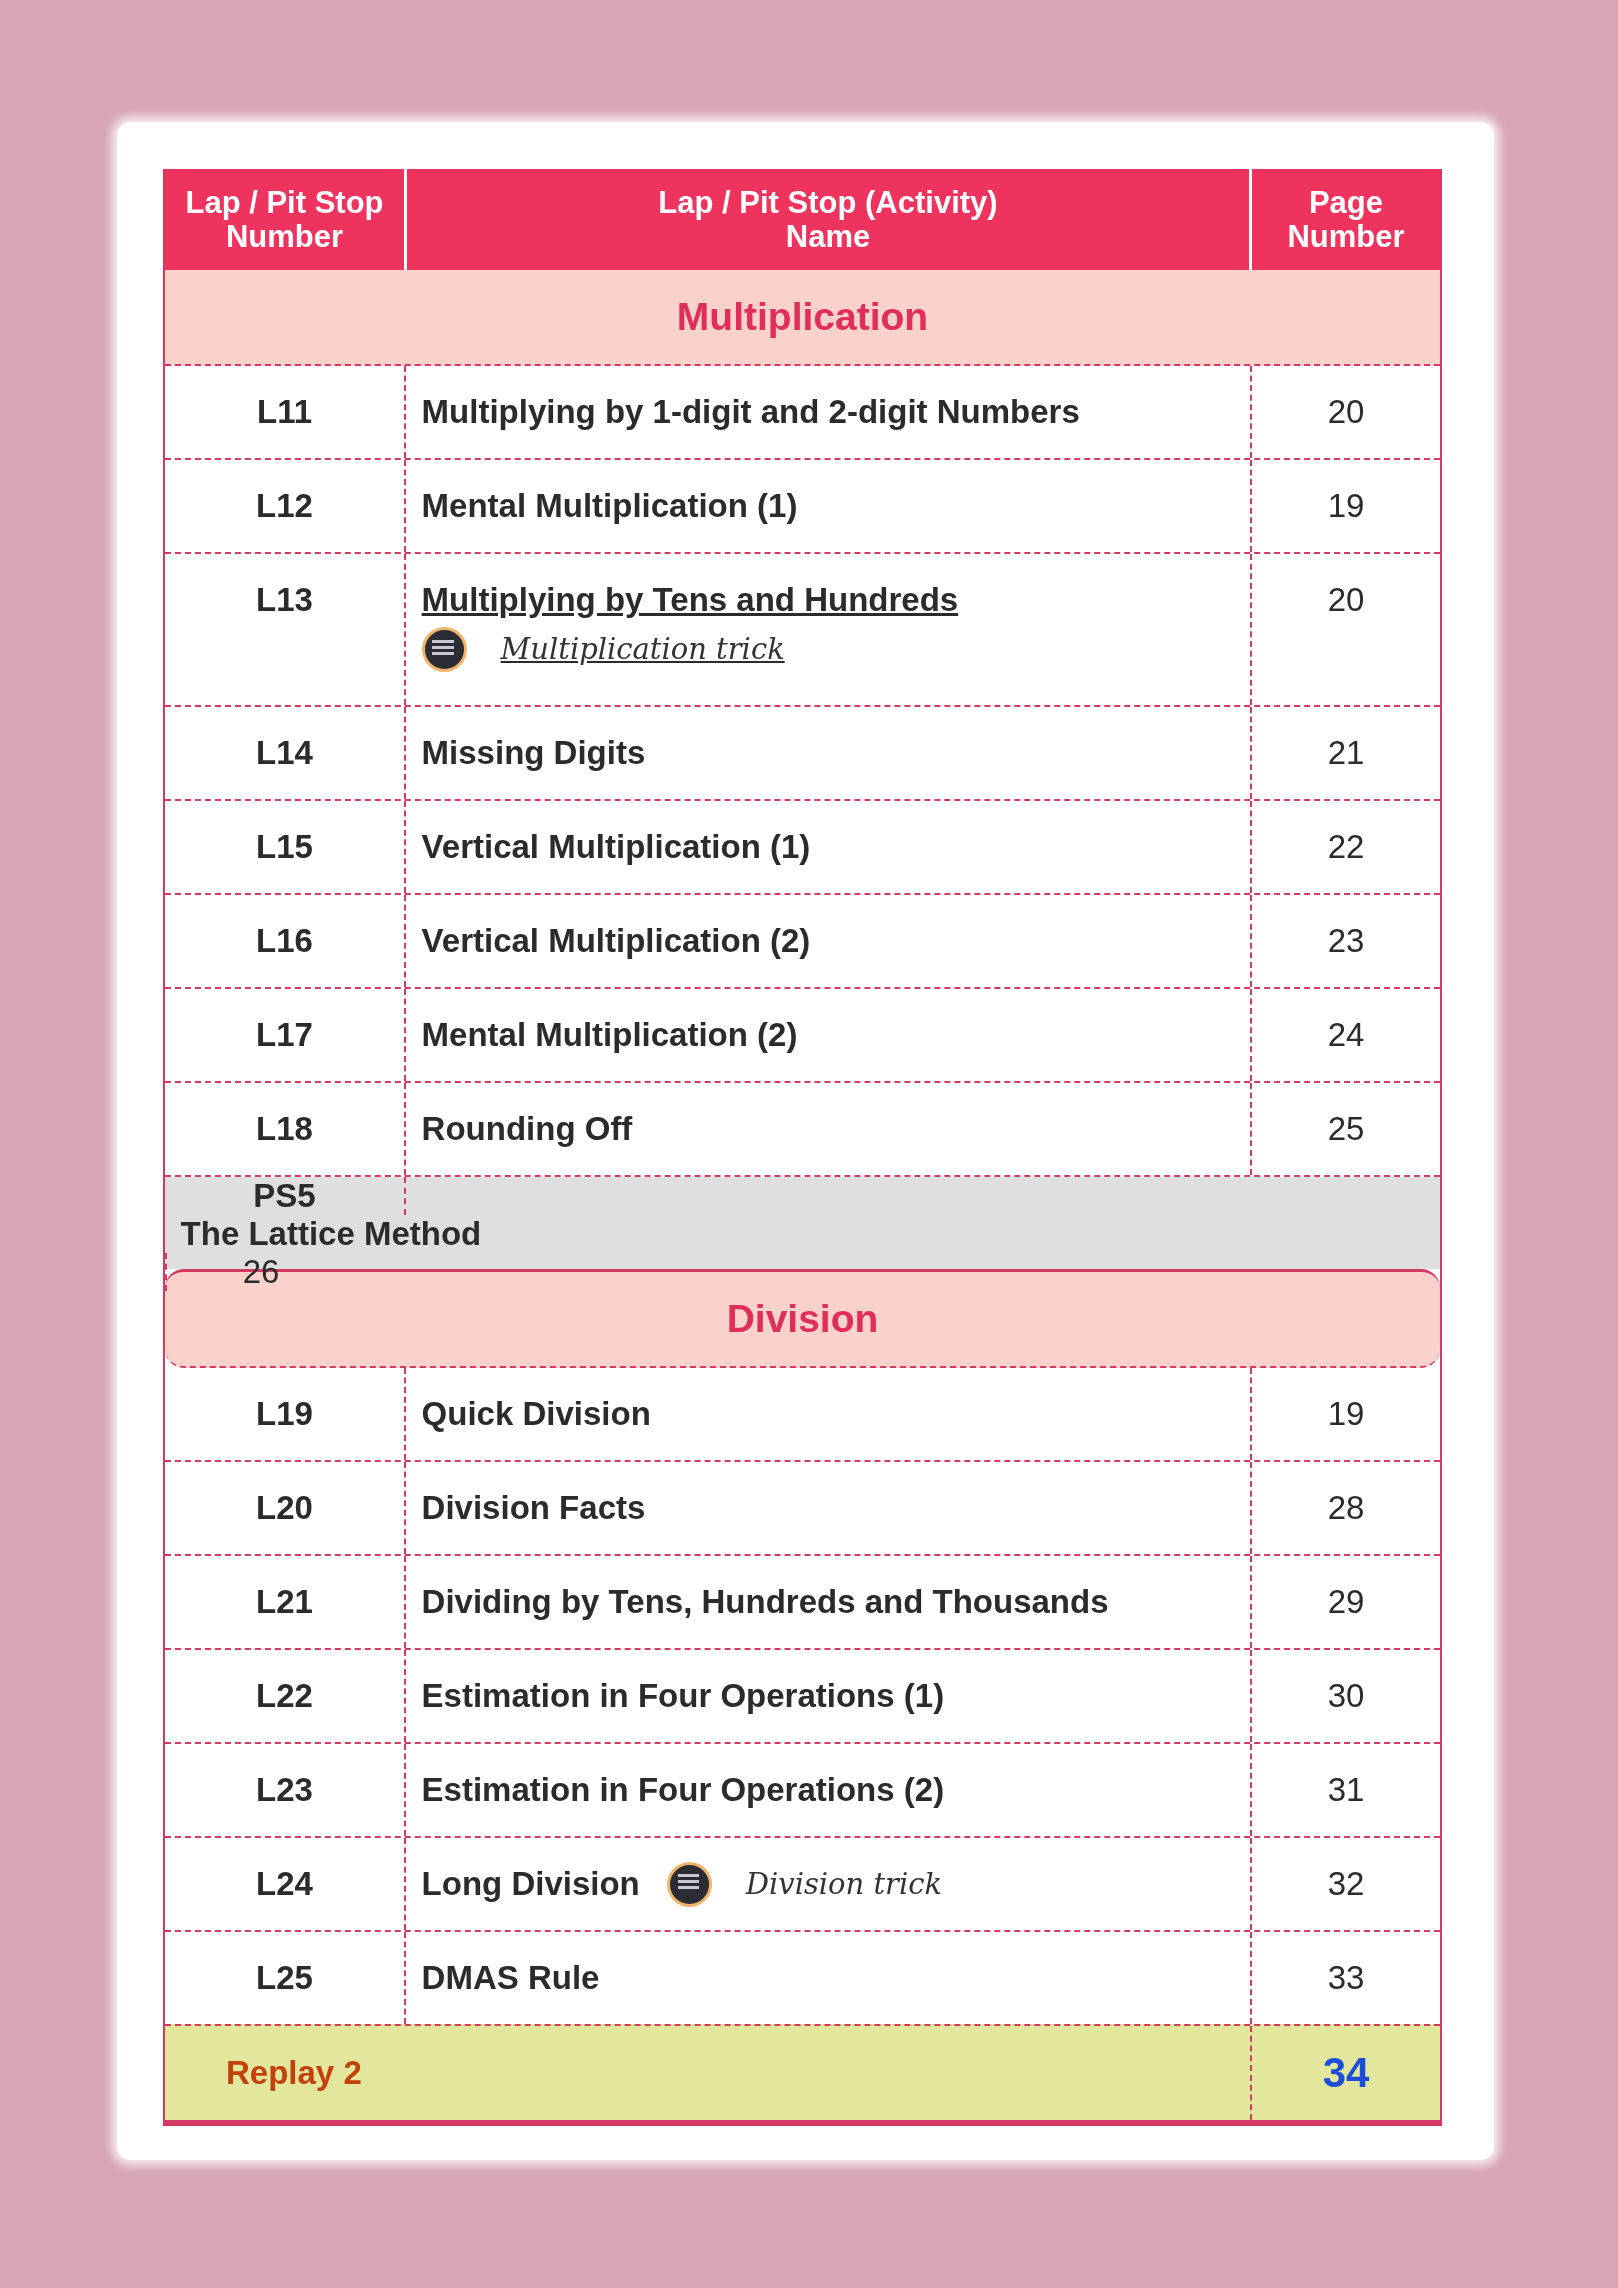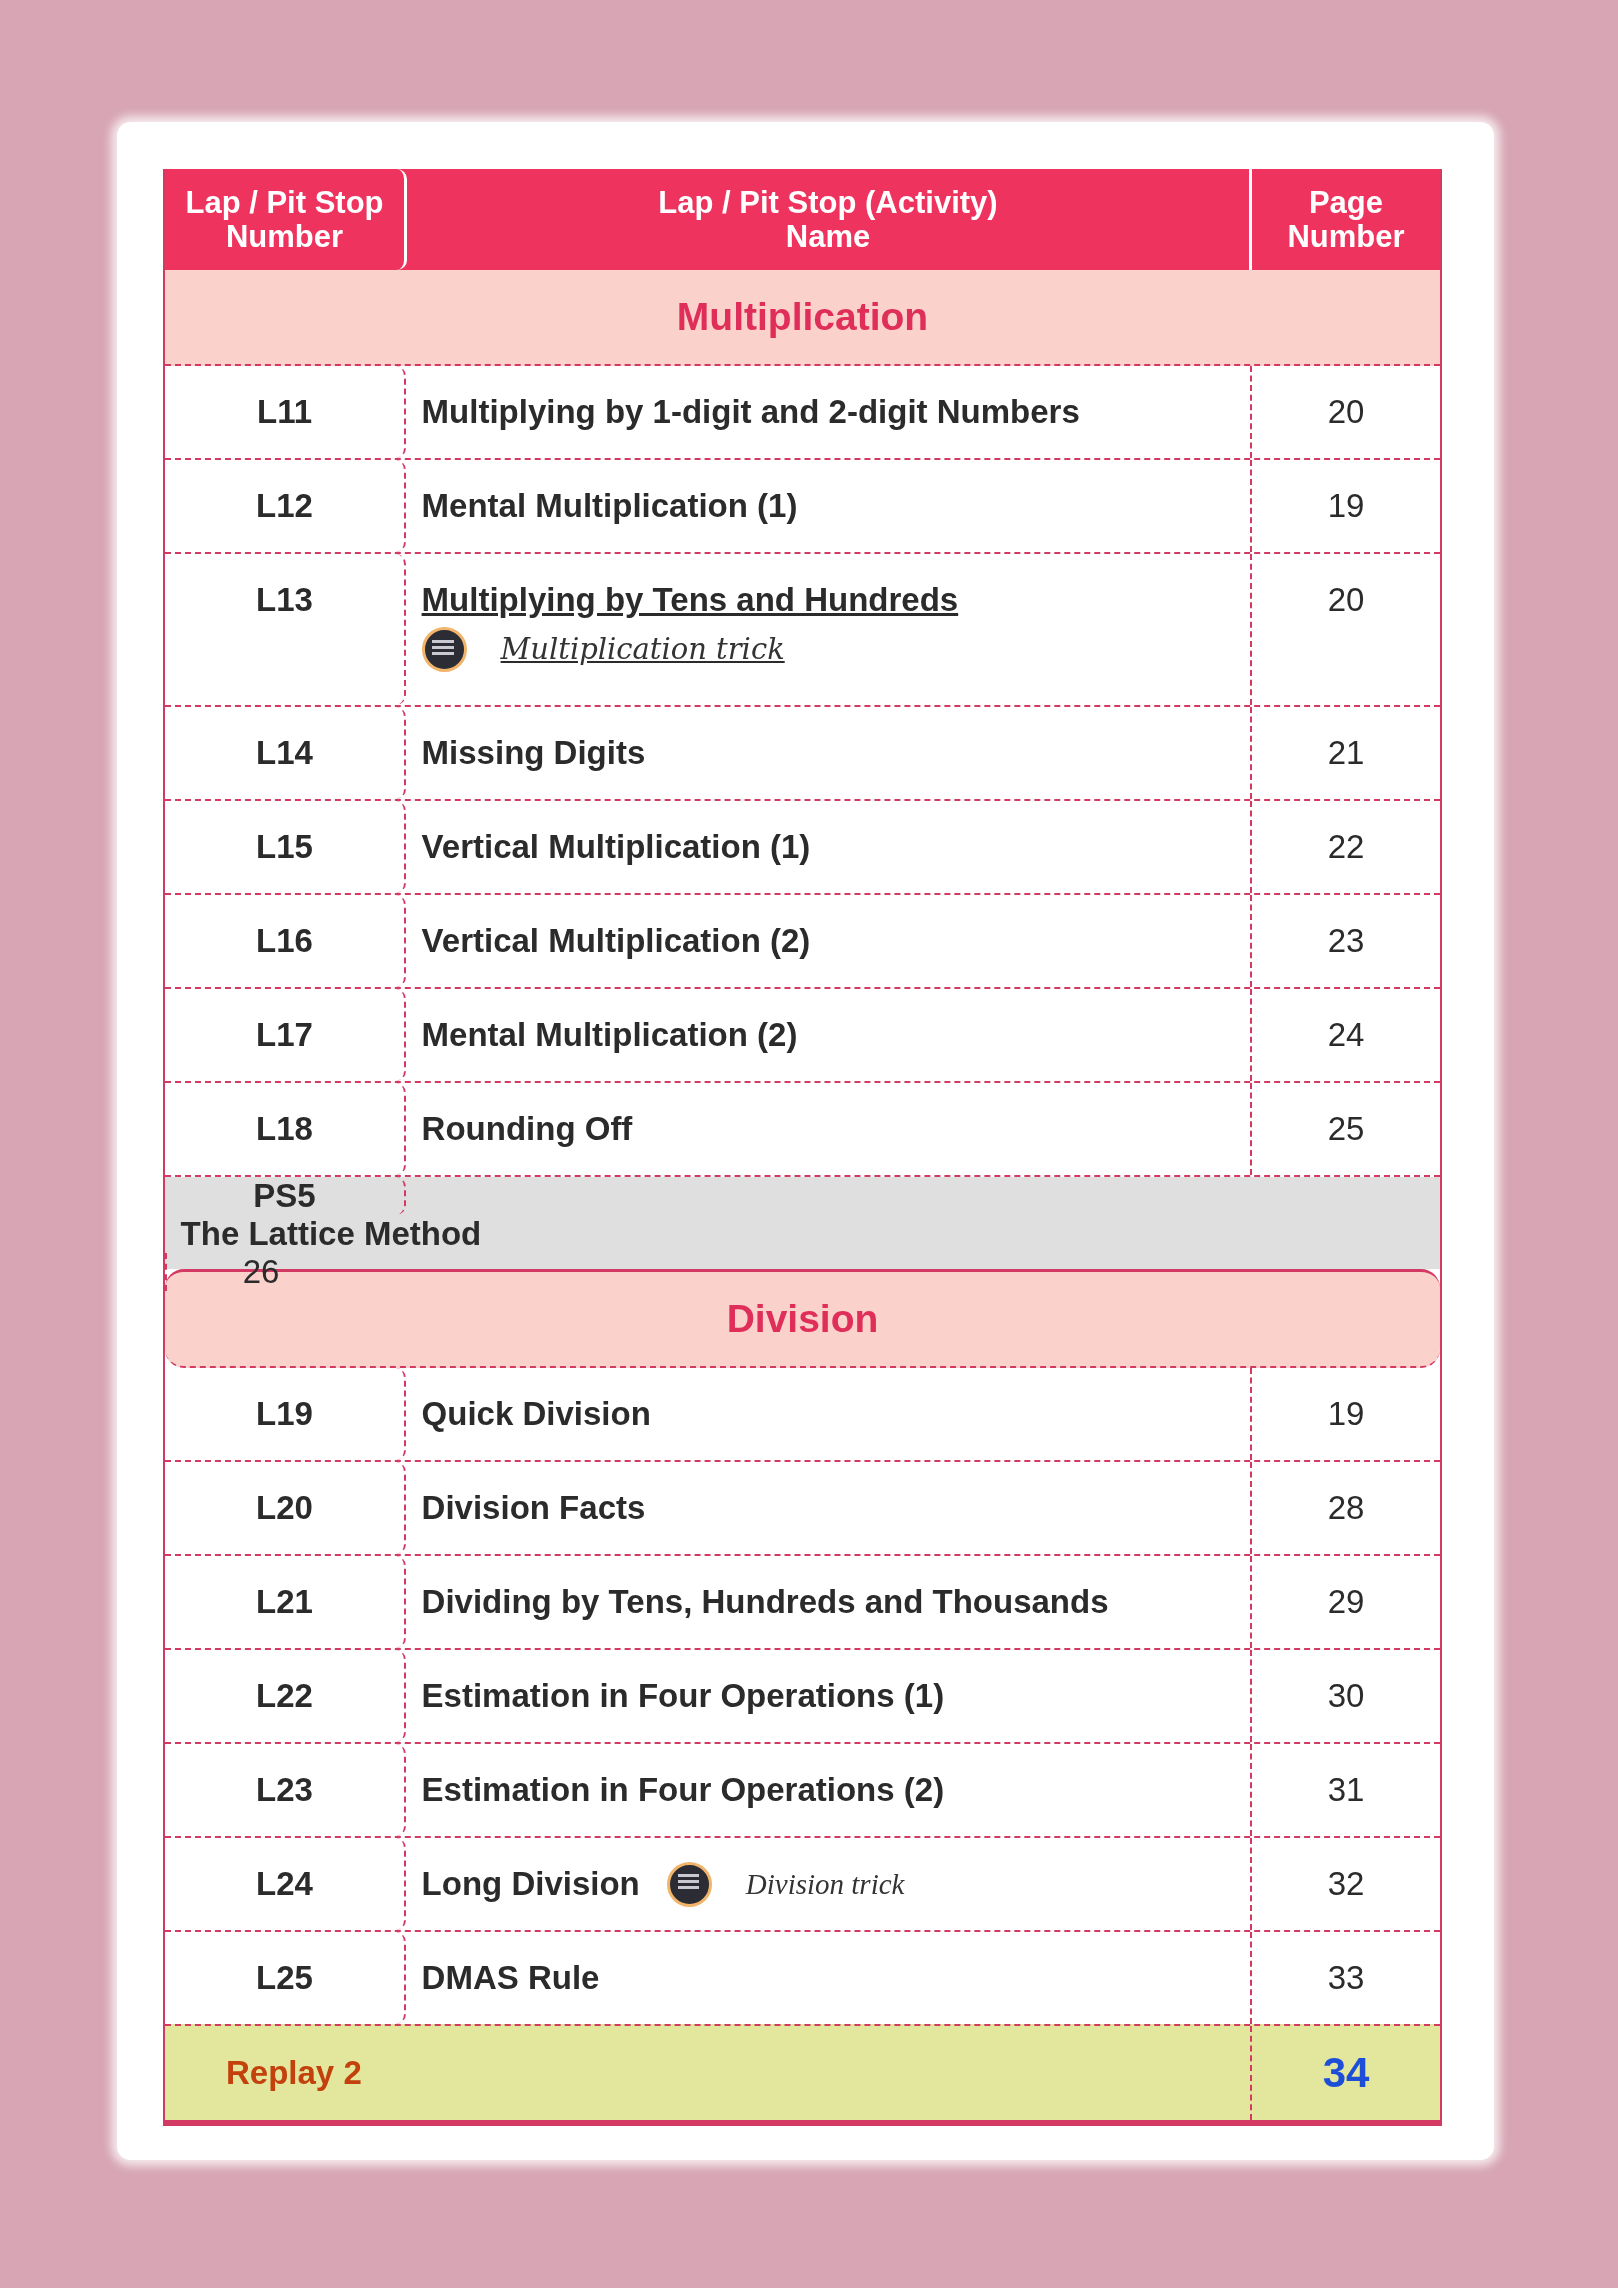--- a/index.html
+++ b/index.html
@@ -18,21 +18,21 @@
   .toc {
     position:absolute; left:163px; top:169px; width:1279px;
     border:2.9px solid #d23a63; border-top:none;
     box-sizing:border-box;
   }
   .hdr {
     display:flex; background:#ee335e; height:101px; color:#fff;
     font-weight:bold; font-size:31px; line-height:34px; text-align:center;
   }
   .hdr .c { display:flex; align-items:center; justify-content:center; white-space:pre-line; }
-  .c1 { width:239px;border-radius:10px; }
+  .c1 { width:239px; }
   .c2 { flex:1; }
   .c3 { width:188px; }
   .hdr .c1 { border-right:3.9px solid #fff; }
   .hdr .c3 { border-left:3.9px solid #fff; }
   .section {
     height:94px; background:#fbd2cb; display:flex; align-items:center; justify-content:center;
     color:#e02e5b; font-weight:bold; font-size:39px;
     border-bottom:2.9px dashed #d23a63;
   }
   .section.second { border-top:3.9px solid #d23a63;border-radius:19px; }
@@ -49,21 +49,21 @@
   .trick { display:flex; align-items:center; font-family:"DejaVu Serif", serif; font-style:italic; font-weight:normal; font-size:29px; color:#333;gap:32px; }
   .trick-icon {
     width:45px; height:45px; border-radius:50%; background:#2c2c34;
     border:3.9px solid #f0b56a; box-sizing:border-box; margin-right:2px;
     display:inline-block; position:relative;
   }
   .trick-icon::after{
     content:""; position:absolute; left:7.8px; top:9.8px; width:21.5px; height:17.6px;
     background:repeating-linear-gradient(#c9c9d4 0 2.9px, transparent 2.9px 5.9px);
   }
-  .inline-trick { margin-left:27px;font-family:Liberation Serif, serif; }
+  .inline-trick { margin-left:27px; }
   .replay { display:flex; height:94px; background:#e3e79e; border-top:2.9px dashed #d23a63; border-bottom:4.9px solid #d23a63; }
   .replay .lbl { flex:1; display:flex; align-items:center; padding-left:61px; font-weight:bold; font-size:33px; color:#c2410c; }
   .replay .c3 { display:flex; align-items:center; justify-content:center; font-size:42px; color:#1d4ed8; border-left:2.9px dashed #d23a63;font-weight:bold; }
 </style>
 </head>
 <body>
 
 <div class="sheet"></div>
 
 <div class="toc">

